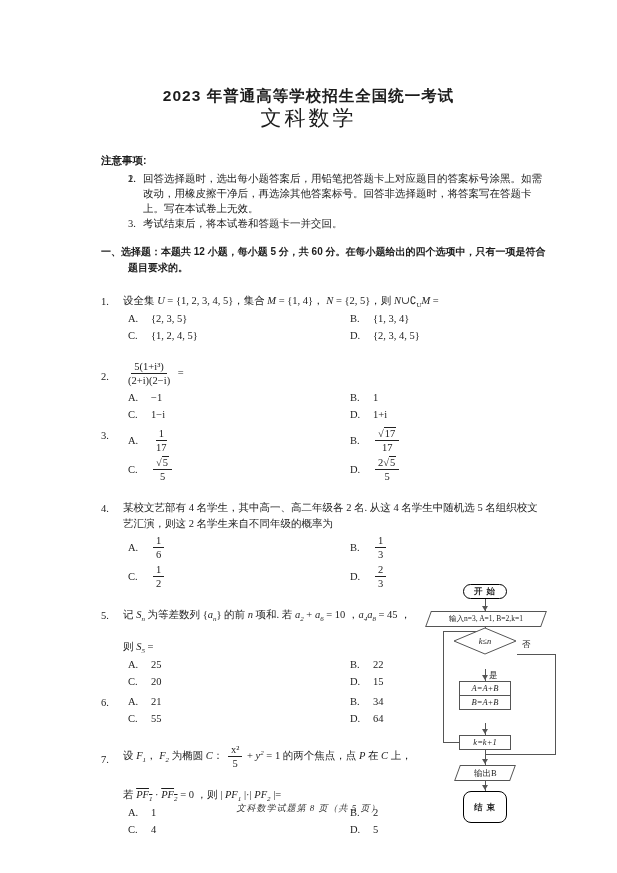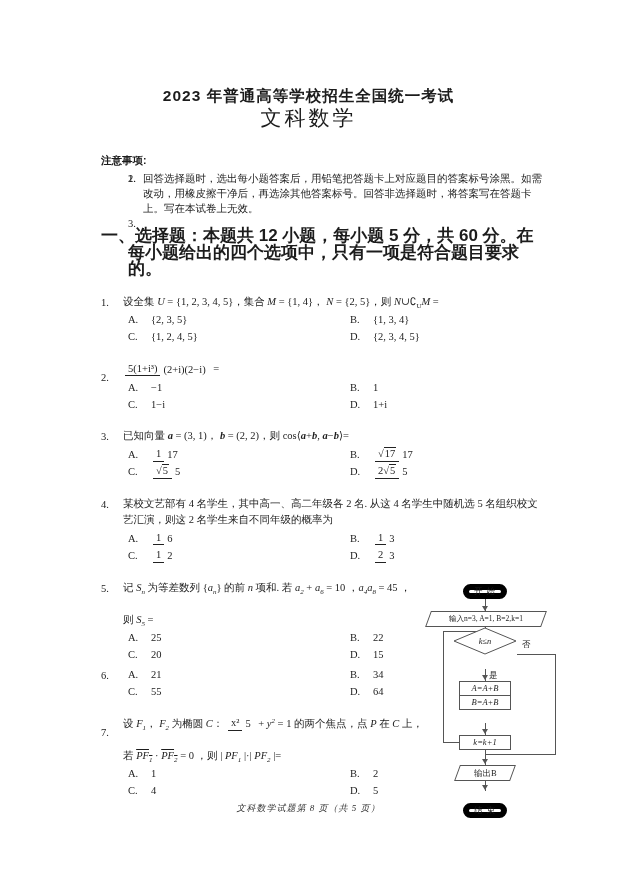--- a/index.html
+++ b/index.html
@@ -14,51 +14,51 @@
   .title1{position:absolute;top:88px;left:0;width:100%;text-align:center;
     font-weight:bold;font-size:15.5px;letter-spacing:1px;}
   .title2{position:absolute;top:110px;left:0;width:100%;text-align:center;
     font-size:21px;letter-spacing:3px;font-weight:500;}
   
   .content{position:absolute;left:101px;top:153px;width:446px;}
   .notice-head{font-weight:bold;font-size:10.5px;}
   .notice-list{margin:4px 0 0 27px;}
   .notice-item{position:relative;padding-left:15px;line-height:14.8px;margin-bottom:0.5px;}
   .notice-num{position:absolute;left:0;top:0;}
-  .sec-head{margin-top:12px;font-weight:bold;font-size:17px;line-height:16.5px;
+  .sec-head{margin-top:12px;font-weight:bold;font-size:10px;line-height:16.5px;
     padding-left:27px;text-indent:-27px;}
   
   .qlist{margin-top:13px;}
   .q{position:relative;padding-left:22px;margin-bottom:4px;}
   .qnum{position:absolute;left:0;top:1px;}
   .q.fracnum .qnum{top:9px;}
   .stem{line-height:16px;margin-top:16px;}
   .stem.narrow{max-width:306px;}
   .opts{display:grid;grid-template-columns:222px auto;padding-left:5px;
     row-gap:1px;margin-top:2px;justify-content:start;}
   .opt{display:flex;align-items:center;min-height:16px;}
   .olab{width:16px;flex:0 0 16px;}
   .oval{padding-left:7px;}
   
   .mi{font-style:italic;}
   .mbi{font-style:italic;font-weight:bold;}
   .vec{text-decoration:overline;}
   sub{font-size:7px;vertical-align:-2.5px;line-height:0;}
   sup{font-size:7px;vertical-align:4.5px;line-height:0;}
-  .frac{display:inline-flex;flex-direction:row;align-items:center;
+  .frac{display:inline-flex;flex-direction:column;align-items:center;
     vertical-align:middle;line-height:12px;margin:1px 2px;text-align:left;}
   .frac .fn{border-bottom:1px solid #222;padding:0 3px 0.5px;}
   .frac .fd{padding:0.5px 3px 0;}
   .rad{border-top:1px solid #222;padding:0 1px;}
   
   .fc{position:absolute;left:423px;top:584px;width:150px;height:230px;
     font-size:8.5px;line-height:1;}
   .fc .node{position:absolute;display:flex;align-items:center;justify-content:center;
     background:#fff;box-sizing:border-box;}
-  .fc .term{border:6px solid #000000;border-radius:8px;letter-spacing:1px;}
+  .fc .term{border:1px solid #000000;border-radius:8px;letter-spacing:1px;font-weight:bold;}
   .fc .rect{border:1px solid #555;font-style:italic;}
   .fc .para{border:1px solid #555;transform:skewX(-20deg);}
   .fc .para > span{display:block;transform:skewX(20deg);white-space:nowrap;}
   .fc .ln{position:absolute;background:#555;}
   .fc .ad{position:absolute;width:0;height:0;
     border-left:3px solid transparent;border-right:3px solid transparent;
     border-top:5px solid #555;}
   .fc .dia{position:absolute;}
   .fc .dia svg{position:absolute;left:0;top:0;}
   .fc .dia .dtext{position:absolute;left:0;top:0;width:100%;height:100%;
@@ -80,20 +80,21 @@
   <div class="notice-list">
     <div class="notice-item">
       <span class="notice-num">1.</span>
     </div>
     <div class="notice-item">
       <span class="notice-num">2.</span>
       <span>回答选择题时，选出每小题答案后，用铅笔把答题卡上对应题目的答案标号涂黑。如需改动，用橡皮擦干净后，再选涂其他答案标号。回答非选择题时，将答案写在答题卡上。写在本试卷上无效。</span>
     </div>
     <div class="notice-item">
       <span class="notice-num">3.</span>
+      <span>考试结束后，将本试卷和答题卡一并交回。</span>
     </div>
   </div>
 
   <div class="sec-head hei">一、选择题：本题共 12 小题，每小题 5 分，共 60 分。在每小题给出的四个选项中，只有一项是符合题目要求的。</div>
 
   <div class="qlist">
 
     <div class="q">
       <span class="qnum">1.</span>
       <div class="stem"><span class="">设全集 </span><span class="mi">U</span><span class=""> = {1, 2, 3, 4, 5}，集合 </span><span class="mi">M</span><span class=""> = {1, 4}， </span><span class="mi">N</span><span class=""> = {2, 5}，则 </span><span class="mi">N</span><span class="">∪∁<sub>U</sub></span><span class="mi">M</span><span class=""> =</span></div>
@@ -138,21 +139,20 @@
           </div>
         <div class="opt">
             <span class="olab">D.</span>
             <span class="oval"><span class="">1+i</span></span>
           </div>
       </div>
     </div>
 
     <div class="q">
       <span class="qnum">3.</span>
-      <div class="stem"><span class="">已知向量 </span><span class="mbi">a</span><span class=""> = (3, 1)， </span><span class="mbi">b</span><span class=""> = (2, 2)，则 cos⟨</span><span class="mbi">a</span><span class="">+</span><span class="mbi">b</span><span class="">, </span><span class="mbi">a</span><span class="">−</span><span class="mbi">b</span><span class="">⟩=</span></div>
       <div class="opts">
         <div class="opt">
             <span class="olab">A.</span>
             <span class="oval"><span class="frac">
                 <span class="fn">1</span>
                 <span class="fd">17</span>
               </span></span>
           </div>
         <div class="opt">
             <span class="olab">B.</span>
@@ -330,16 +330,16 @@
   <div class="node rect" style="left:36px;top:151px;width:52px;height:15px;">k=k+1</div>
   <div class="ln" style="left:62px;top:166px;width:1px;height:15px;"></div>
   <div class="ad" style="left:59px;top:175px;"></div>
 
   <div class="node para" style="left:34px;top:181px;width:56px;height:16px;">
       <span>输出B</span>
     </div>
   <div class="ln" style="left:62px;top:197px;width:1px;height:10px;"></div>
   <div class="ad" style="left:59px;top:201px;"></div>
 
-  <div class="node term" style="left:40px;top:207px;width:44px;height:15px;margin-top:12px;">结 束</div>
+  <div class="node term" style="left:40px;top:207px;width:44px;height:32px;">结 束</div>
 </div>
 
 <div class="footer">文科数学试题第 8 页（共 5 页）</div>
 
 </body></html>

